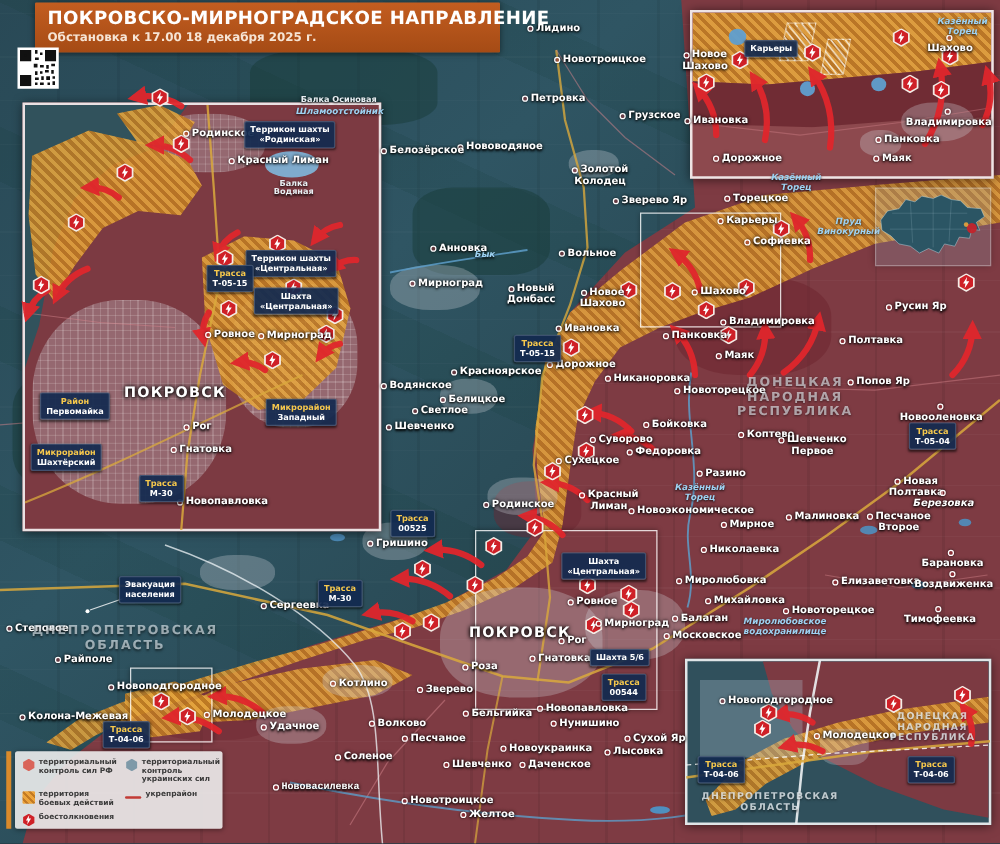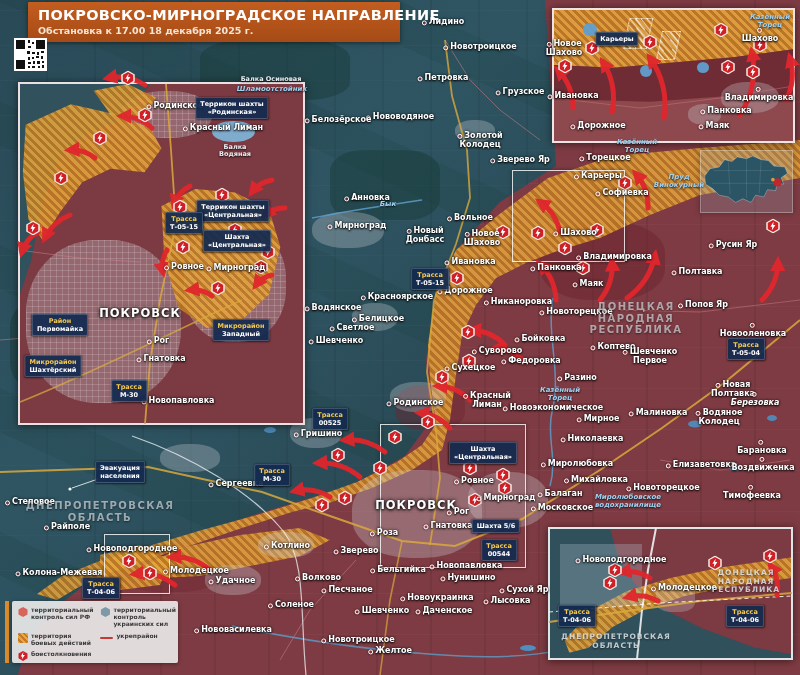--- a/index.html
+++ b/index.html
@@ -624,21 +624,21 @@
       <div class="lbl lbl-set" style="left: 520px; top: 92px;"><i class="dot"></i><span>Грузское</span></div>
       <div class="lbl lbl-set" style="left: 400px; top: 117px;"><i class="dot"></i><span>Нововодяное</span></div>
       <div class="lbl lbl-set" style="left: 338px; top: 120px;"><i class="dot"></i><span>Белозёрское</span></div>
       <div class="lbl lbl-set" style="left: 480px; top: 140px;"><i class="dot"></i><span>Золотой
 Колодец</span></div>
       <div class="lbl lbl-set" style="left: 520px; top: 160px;"><i class="dot"></i><span>Зверево Яр</span></div>
       <div class="lbl lbl-set" style="left: 605px; top: 158px;"><i class="dot"></i><span>Торецкое</span></div>
       <div class="lbl lbl-set" style="left: 598px; top: 176px;"><i class="dot"></i><span>Карьеры</span></div>
       <div class="lbl lbl-set" style="left: 622px; top: 193px;"><i class="dot"></i><span>Софиевка</span></div>
       <div class="lbl lbl-set" style="left: 367px; top: 198px;"><i class="dot"></i><span>Анновка</span></div>
-      <div class="lbl lbl-set" style="left: 470px; top: 202px; margin-top: 16px;"><i class="dot"></i><span>Вольное</span></div>
+      <div class="lbl lbl-set" style="left: 470px; top: 202px;"><i class="dot"></i><span>Вольное</span></div>
       <div class="lbl lbl-set" style="left: 357px; top: 226px;"><i class="dot"></i><span>Мирноград</span></div>
       <div class="lbl lbl-set" style="left: 425px; top: 235px;"><i class="dot"></i><span>Новый
 Донбасс</span></div>
       <div class="lbl lbl-set" style="left: 482px; top: 238px;"><i class="dot"></i><span>Новое
 Шахово</span></div>
       <div class="lbl lbl-set" style="left: 575px; top: 233px;"><i class="dot"></i><span>Шахово</span></div>
       <div class="lbl lbl-set" style="left: 470px; top: 262px;"><i class="dot"></i><span>Ивановка</span></div>
       <div class="lbl lbl-set" style="left: 614px; top: 257px;"><i class="dot"></i><span>Владимировка</span></div>
       <div class="lbl lbl-set" style="left: 556px; top: 268px;"><i class="dot"></i><span>Панковка</span></div>
       <div class="lbl lbl-set" style="left: 588px; top: 284px;"><i class="dot"></i><span>Маяк</span></div>
@@ -657,21 +657,21 @@
       <div class="lbl lbl-set" style="left: 531px; top: 361px;"><i class="dot"></i><span>Федоровка</span></div>
       <div class="lbl lbl-set" style="left: 540px; top: 339px;"><i class="dot"></i><span>Бойковка</span></div>
       <div class="lbl lbl-set" style="left: 576px; top: 312px;"><i class="dot"></i><span>Новоторецкое</span></div>
       <div class="lbl lbl-set" style="left: 613px; top: 347px;"><i class="dot"></i><span>Коптево</span></div>
       <div class="lbl lbl-set" style="left: 650px; top: 356px;"><i class="dot"></i><span>Шевченко
 Первое</span></div>
       <div class="lbl lbl-set" style="left: 577px; top: 378px;"><i class="dot"></i><span>Разино</span></div>
       <div class="lbl lbl-set" style="left: 553px; top: 408px;"><i class="dot"></i><span>Новоэкономическое</span></div>
       <div class="lbl lbl-set" style="left: 598px; top: 419px;"><i class="dot"></i><span>Мирное</span></div>
       <div class="lbl lbl-set" style="left: 658px; top: 413px;"><i class="dot"></i><span>Малиновка</span></div>
-      <div class="lbl lbl-set" style="left: 719px; top: 417px;"><i class="dot"></i><span>Водяное Колодец</span></div>
+      <div class="lbl lbl-set" style="left: 719px; top: 417px;"><i class="dot"></i><span>Песчаное Второе</span></div>
       <div class="lbl lbl-set" style="left: 733px; top: 389px;"><i class="dot"></i><span>Новая Полтавка</span></div>
       <div class="lbl lbl-set" style="left: 755px; top: 398px; font-style: italic;"><i class="dot"></i><span>Березовка</span></div>
       <div class="lbl lbl-set" style="left: 592px; top: 439px;"><i class="dot"></i><span>Николаевка</span></div>
       <div class="lbl lbl-set" style="left: 762px; top: 446px;"><i class="dot"></i><span>Барановка</span></div>
       <div class="lbl lbl-set" style="left: 577px; top: 464px;"><i class="dot"></i><span>Миролюбовка</span></div>
       <div class="lbl lbl-set" style="left: 596px; top: 480px;"><i class="dot"></i><span>Михайловка</span></div>
       <div class="lbl lbl-set" style="left: 701px; top: 465px;"><i class="dot"></i><span>Елизаветовка</span></div>
       <div class="lbl lbl-set" style="left: 763px; top: 463px;"><i class="dot"></i><span>Воздвиженка</span></div>
       <div class="lbl lbl-set" style="left: 663px; top: 488px;"><i class="dot"></i><span>Новоторецкое</span></div>
       <div class="lbl lbl-set" style="left: 752px; top: 491px;"><i class="dot"></i><span>Тимофеевка</span></div>
@@ -696,21 +696,21 @@
       <div class="lbl lbl-set" style="left: 466px; top: 566px;"><i class="dot"></i><span>Новопавловка</span></div>
       <div class="lbl lbl-set" style="left: 468px; top: 578px;"><i class="dot"></i><span>Нунишино</span></div>
       <div class="lbl lbl-set" style="left: 318px; top: 578px;"><i class="dot"></i><span>Волково</span></div>
       <div class="lbl lbl-set" style="left: 347px; top: 590px;"><i class="dot"></i><span>Песчаное</span></div>
       <div class="lbl lbl-set" style="left: 437px; top: 598px;"><i class="dot"></i><span>Новоукраинка</span></div>
       <div class="lbl lbl-set" style="left: 524px; top: 590px;"><i class="dot"></i><span>Сухой Яр</span></div>
       <div class="lbl lbl-set" style="left: 507px; top: 601px;"><i class="dot"></i><span>Лысовка</span></div>
       <div class="lbl lbl-set" style="left: 291px; top: 605px;"><i class="dot"></i><span>Соленое</span></div>
       <div class="lbl lbl-set" style="left: 382px; top: 611px;"><i class="dot"></i><span>Шевченко</span></div>
       <div class="lbl lbl-set" style="left: 444px; top: 611px;"><i class="dot"></i><span>Даченское</span></div>
-      <div class="lbl lbl-set" style="left: 233px; top: 630px;"><i class="dot"></i><span>Нововасилевка</span></div>
+      <div class="lbl lbl-set" style="left: 253px; top: 630px; font-family: Liberation Mono, monospace;"><i class="dot"></i><span>Нововасилевка</span></div>
       <div class="lbl lbl-set" style="left: 358px; top: 640px;"><i class="dot"></i><span>Новотроицкое</span></div>
       <div class="lbl lbl-set" style="left: 390px; top: 651px;"><i class="dot"></i><span>Желтое</span></div>
       <div class="lbl lbl-city" style="left: 416px; top: 506px;"><span>ПОКРОВСК</span></div>
       <div class="lbl lbl-set" style="left: 458px; top: 512px;"><i class="dot"></i><span>Рог</span></div>
       <div class="lbl lbl-set" style="left: 448px; top: 526px;"><i class="dot"></i><span>Гнатовка</span></div>
       <div class="lbl lbl-set" style="left: 474px; top: 481px;"><i class="dot"></i><span>Ровное</span></div>
       <div class="lbl lbl-set" style="left: 506px; top: 498px;"><i class="dot"></i><span>Мирноград</span></div>
       <div class="lbl lbl-region" style="left: 100px; top: 511px;"><span>ДНЕПРОПЕТРОВСКАЯ
 ОБЛАСТЬ</span></div>
       <div class="lbl lbl-region" style="left: 636px; top: 318px;"><span>ДОНЕЦКАЯ

